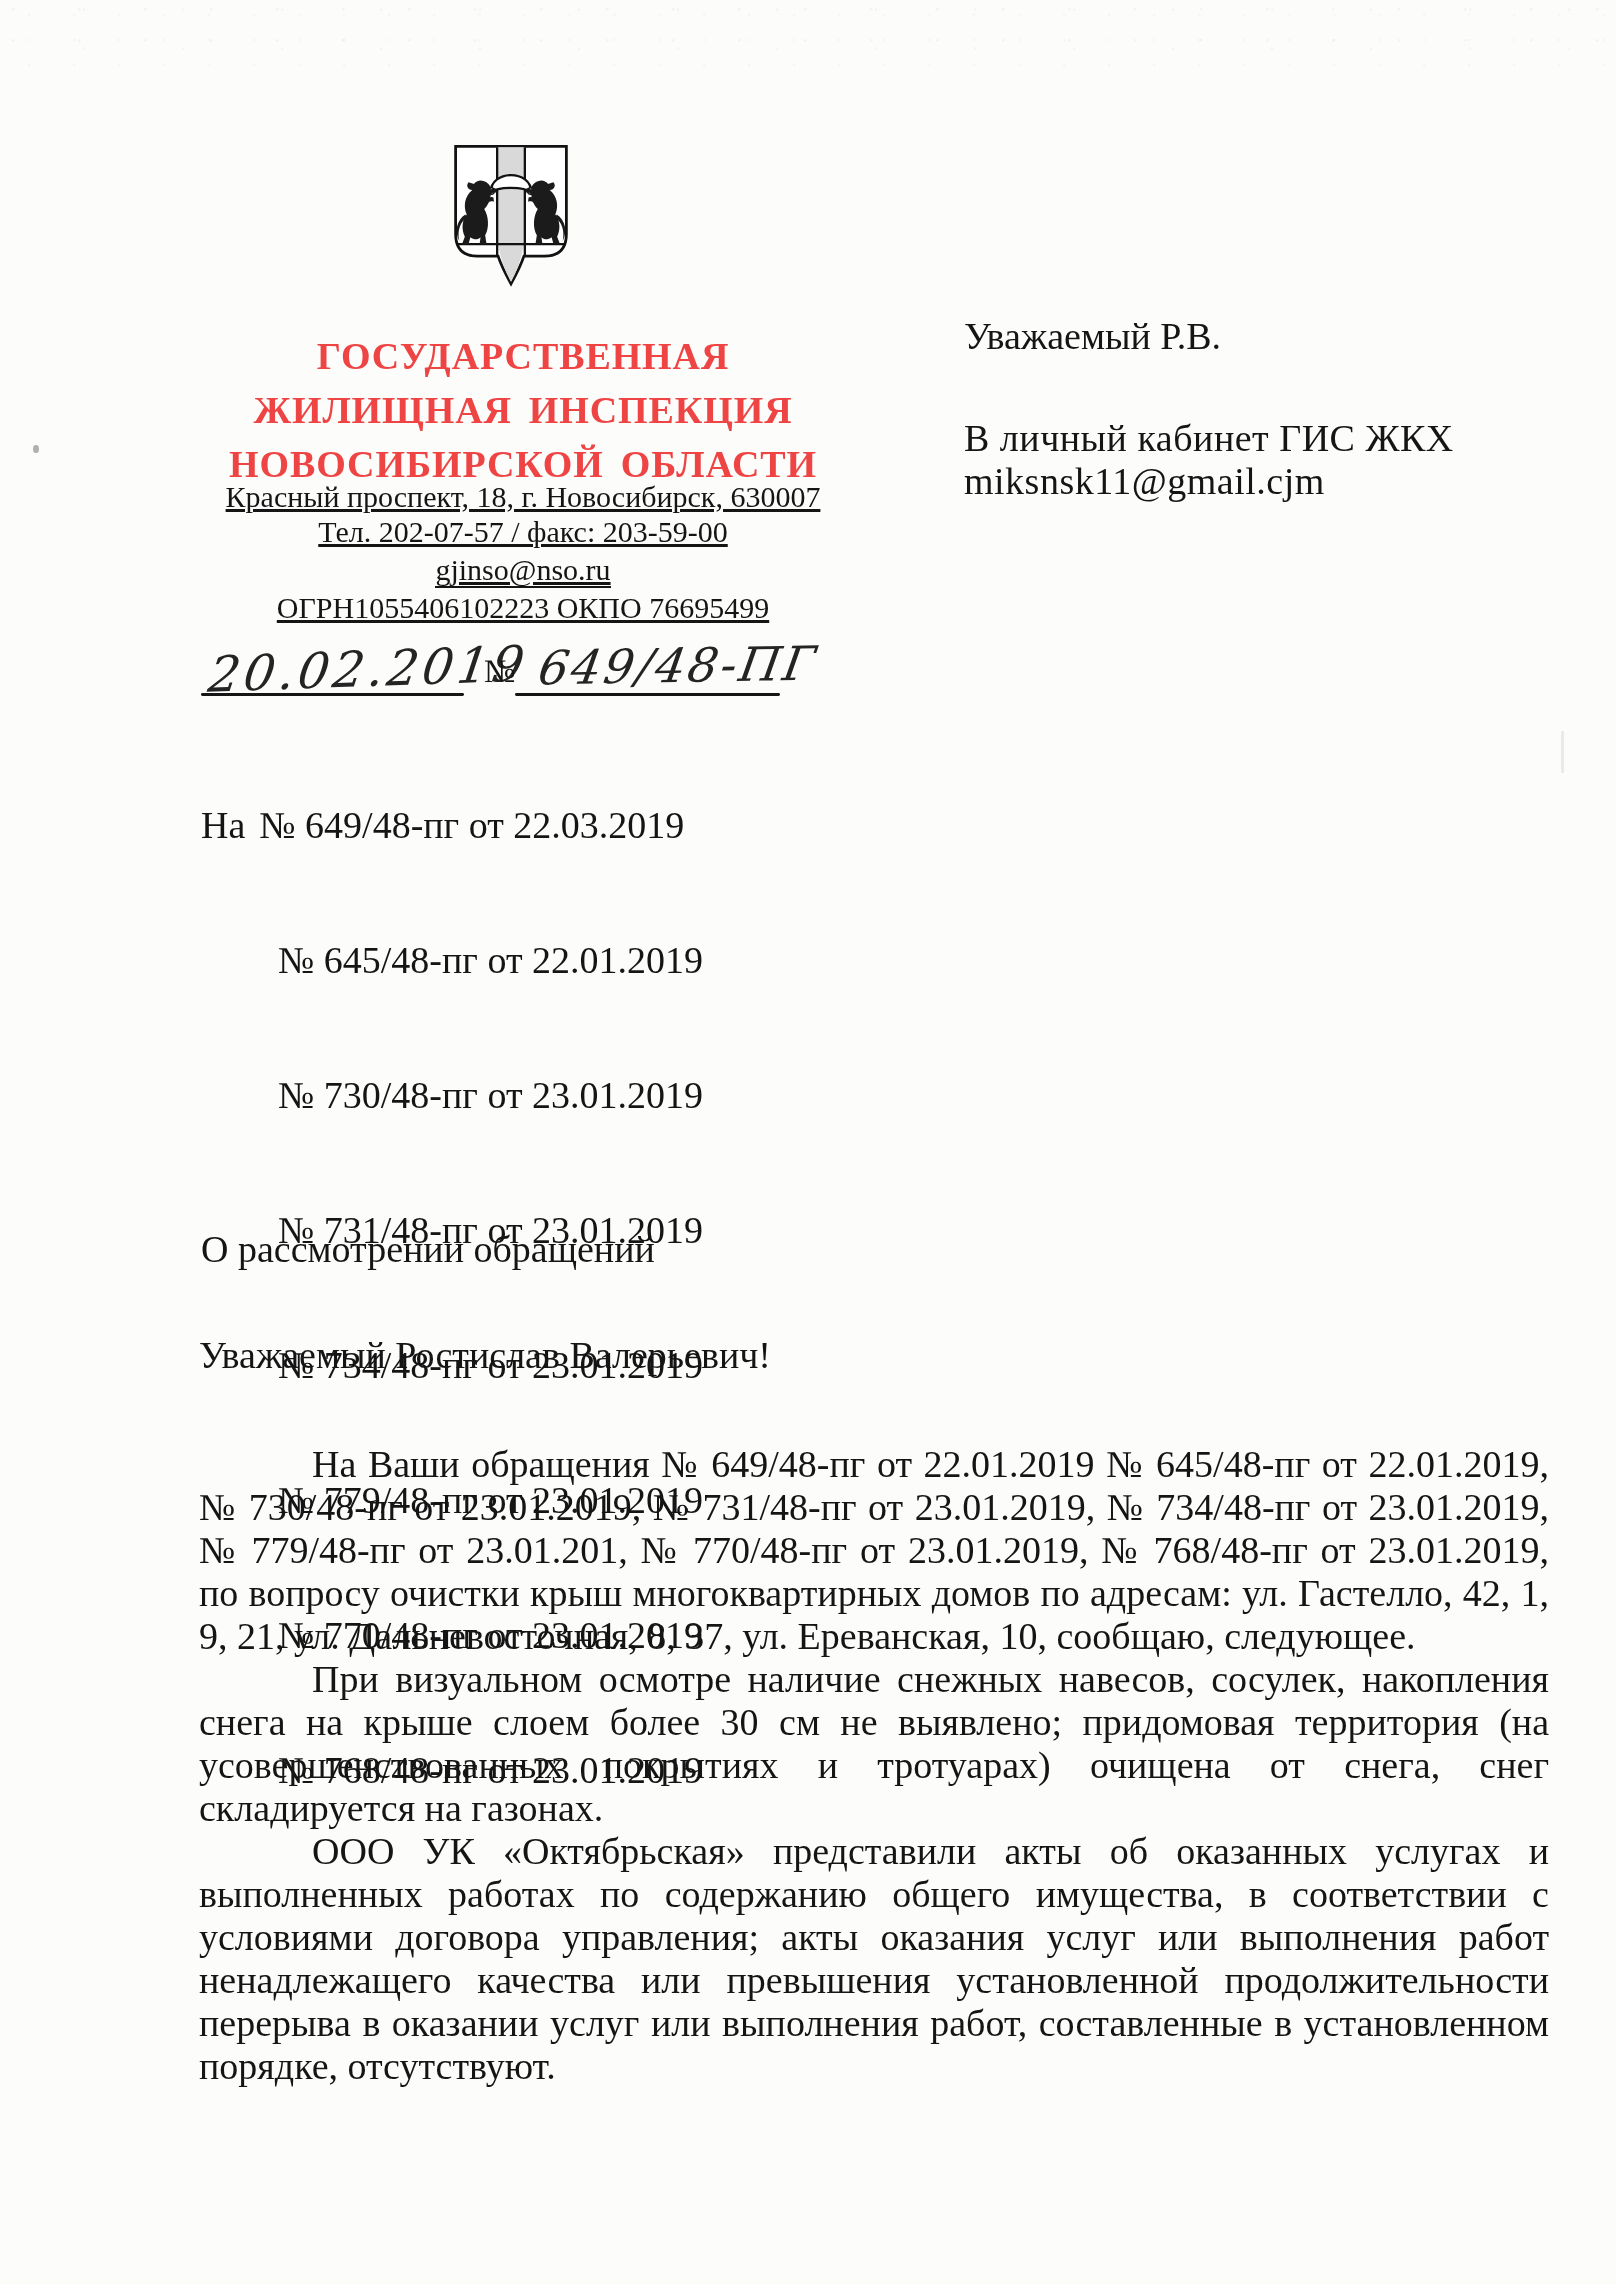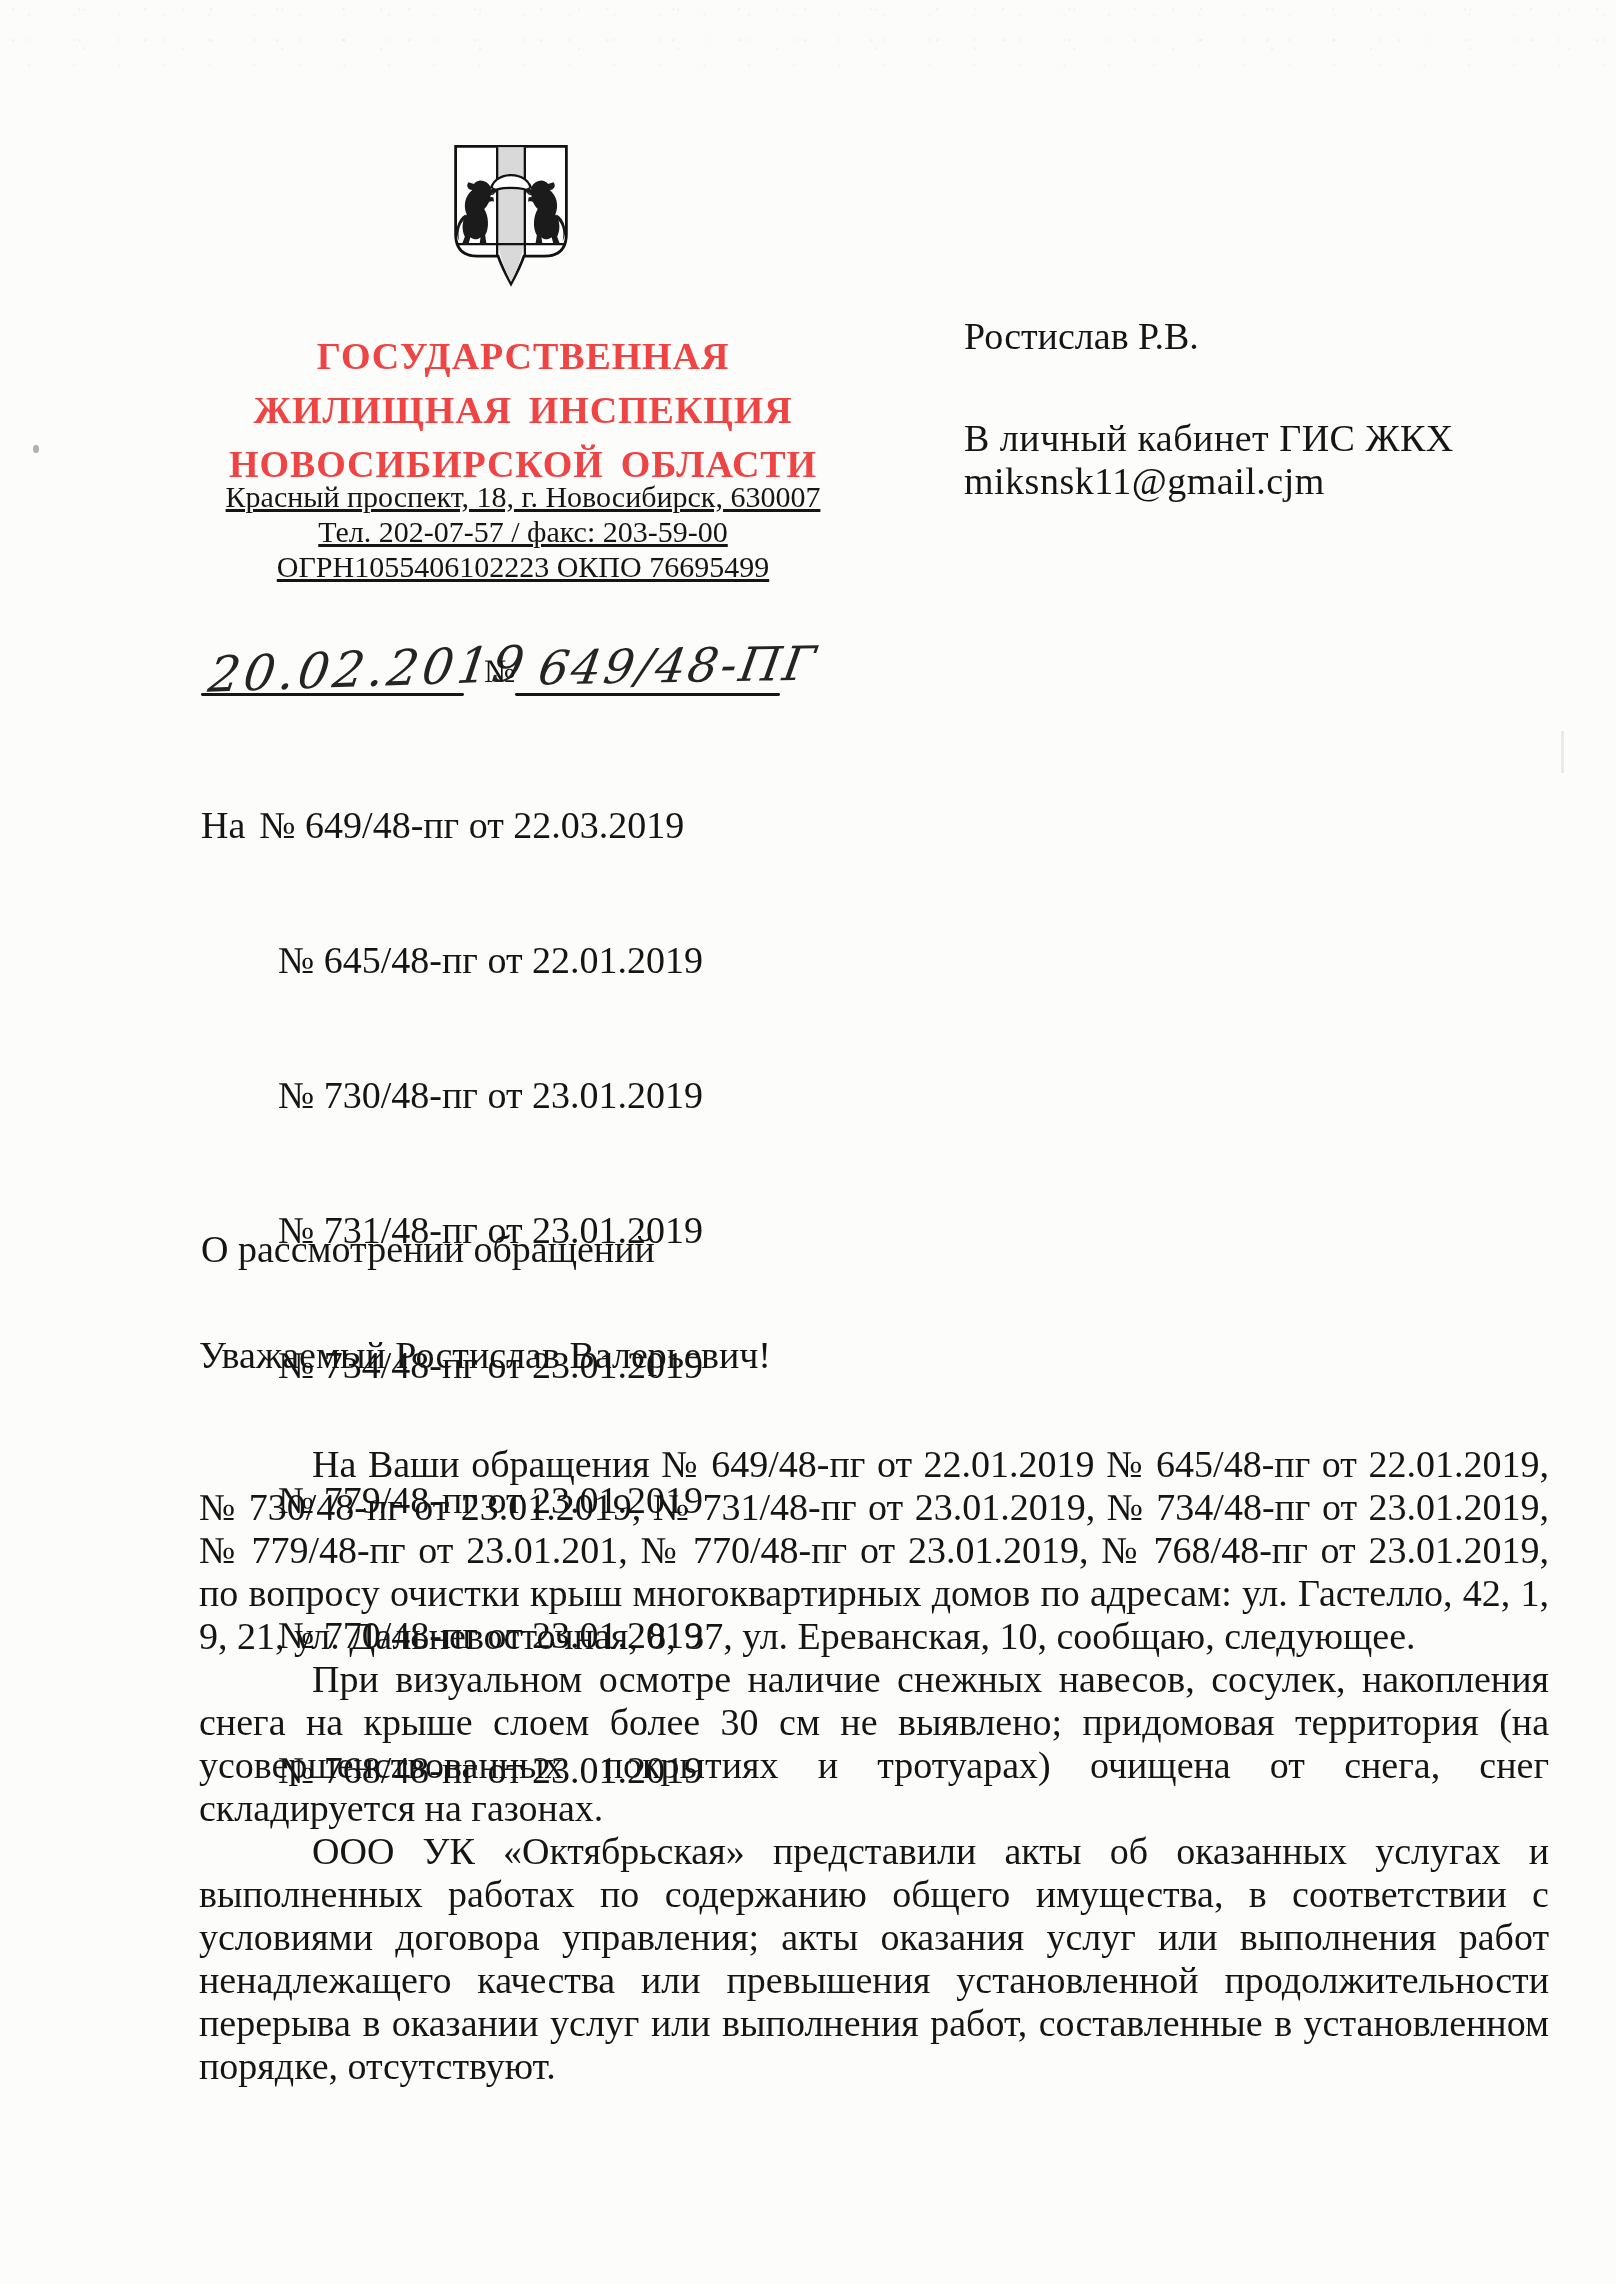--- a/index.html
+++ b/index.html
@@ -101,30 +101,31 @@
 
 <div class="abs org-block">
   <div>ГОСУДАРСТВЕННАЯ</div>
   <div>ЖИЛИЩНАЯ ИНСПЕКЦИЯ</div>
   <div>НОВОСИБИРСКОЙ ОБЛАСТИ</div>
 </div>
 
 <div class="abs addr-block">
   <div class="addr-line">Красный проспект, 18, г. Новосибирск, 630007</div>
   <div class="addr-line">Тел. 202-07-57 / факс: 203-59-00</div>
+  <div class="addr-line addr-email-line"><span class="addr-email">gjinso@nso.ru</span></div>
   <div class="addr-line">ОГРН1055406102223 ОКПО 76695499</div>
 </div>
 
 <div class="abs hand hand-date">20.02.2019</div>
 <div class="abs num-sign">№</div>
 <div class="abs hand hand-number">649/48-ПГ</div>
 <div class="abs rule rule-date"></div>
 <div class="abs rule rule-number"></div>
 
-<div class="abs recipient-name">Ростислав Р.В.</div>
+<div class="abs recipient-name">Уважаемый Р.В.</div>
 <div class="abs recipient-lines">
   <div>В личный кабинет ГИС ЖКХ</div>
   <div>miksnsk11@gmail.cjm</div>
 </div>
 
 <div class="abs refs">
   <div class="ref-line ref-first"><span class="ref-prefix">На</span><span>№ 649/48-пг от 22.03.2019</span></div>
   <div class="ref-line">№ 645/48-пг от 22.01.2019</div>
   <div class="ref-line">№ 730/48-пг от 23.01.2019</div>
   <div class="ref-line">№ 731/48-пг от 23.01.2019</div>

